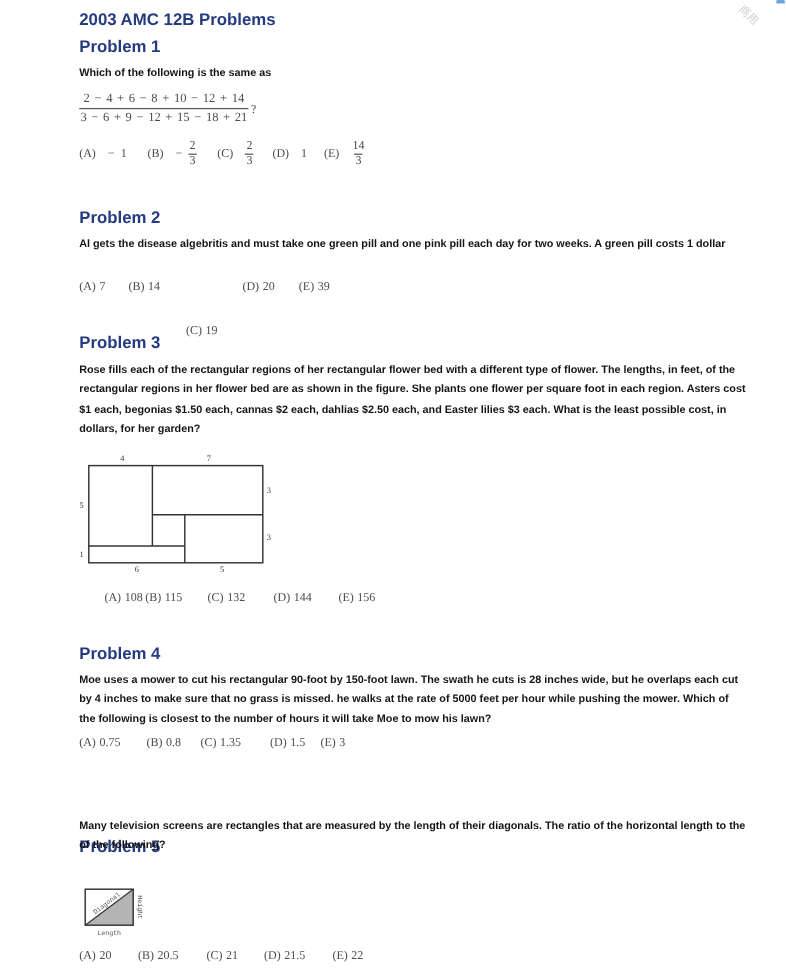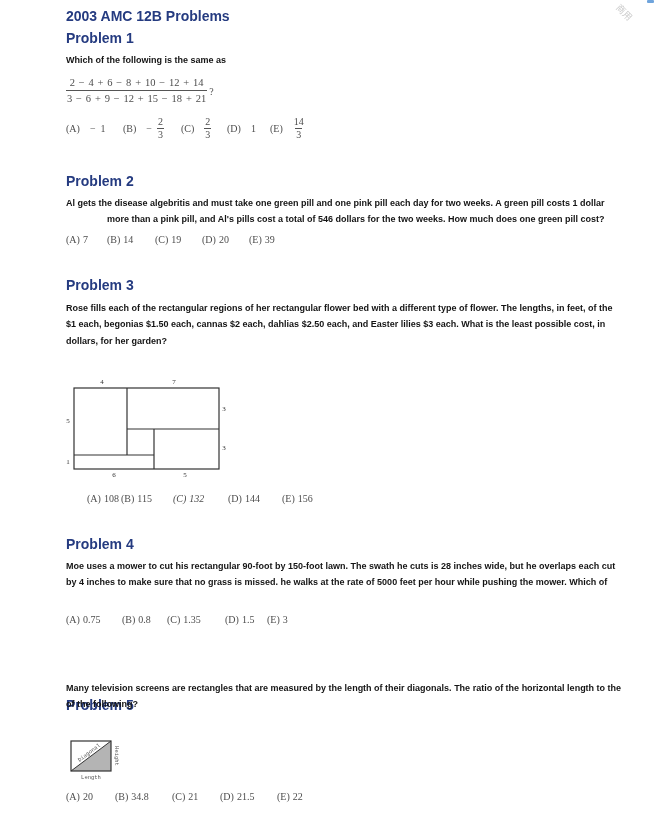--- a/index.html
+++ b/index.html
@@ -90,35 +90,35 @@
         <span class="den">3</span>
       </span>
     </span>
   </div>
 </section>
 
 <section>
   <div class="heading" style="top:172px;">Problem 2</div>
   <div class="body-text" style="top:195px;text-align:right;">
     <span class="line">Al gets the disease algebritis and must take one green pill and one pink pill each day for two weeks. A green pill costs 1 dollar</span>
-    <span class="line">more than a pink pill, and Al's pills cost a total of 546 dollars for the two weeks. How much does one green pill cost?</span>
   </div>
   <div class="choices" style="top:232px;padding-left:46px;">
     <span class="choice" style="left:66px;"><span class="clabel">(A)</span><span>7</span></span>
     <span class="choice" style="left:107px;"><span class="clabel">(B)</span><span>14</span></span>
-    <span class="choice" style="left:155px;"><span class="clabel">(C)</span><span>19</span></span>
+    <span class="choice" style="left:155px;margin-top:36px;"><span class="clabel">(C)</span><span>19</span></span>
     <span class="choice" style="left:202px;"><span class="clabel">(D)</span><span>20</span></span>
     <span class="choice" style="left:249px;"><span class="clabel">(E)</span><span>39</span></span>
   </div>
 </section>
 
 <section>
   <div class="heading" style="top:276px;">Problem 3</div>
   <div class="body-text" style="top:300px;">
     <span class="line">Rose fills each of the rectangular regions of her rectangular flower bed with a different type of flower. The lengths, in feet, of the</span>
+    <span class="line">rectangular regions in her flower bed are as shown in the figure. She plants one flower per square foot in each region. Asters cost</span>
     <span class="line">$1 each, begonias $1.50 each, cannas $2 each, dahlias $2.50 each, and Easter lilies $3 each. What is the least possible cost, in</span>
     <span class="line">dollars, for her garden?</span>
   </div>
   <svg class="abs" style="left:60px; top:376px;" width="175" height="105" viewBox="0 0 175 105">
     <g stroke="#333" stroke-width="1.2" fill="none">
       <rect x="14" y="12" width="145" height="81"></rect>
       <line x1="67" y1="12" x2="67" y2="79"></line>
       <line x1="67" y1="53" x2="159" y2="53"></line>
       <line x1="94" y1="53" x2="94" y2="93"></line>
       <line x1="14" y1="79" x2="94" y2="79"></line>
@@ -128,31 +128,32 @@
     <text class="fig-label" x="8" y="47" text-anchor="middle">5</text>
     <text class="fig-label" x="8" y="88" text-anchor="middle">1</text>
     <text class="fig-label" x="164" y="35" text-anchor="middle">3</text>
     <text class="fig-label" x="164" y="74" text-anchor="middle">3</text>
     <text class="fig-label" x="54" y="101" text-anchor="middle">6</text>
     <text class="fig-label" x="125" y="101" text-anchor="middle">5</text>
   </svg>
   <div class="choices" style="top:491px;">
     <span class="choice" style="left:67px;margin-left:20px;"><span class="clabel">(A)</span><span>108</span></span>
     <span class="choice" style="left:121px;"><span class="clabel">(B)</span><span>115</span></span>
-    <span class="choice" style="left:173px;font-style:italic;"><span class="clabel">(C)</span><span>132</span></span>
+    <span class="choice" style="left:173px;"><span class="clabel">(C)</span><span>132</span></span>
     <span class="choice" style="left:228px;"><span class="clabel">(D)</span><span>144</span></span>
     <span class="choice" style="left:282px;"><span class="clabel">(E)</span><span>156</span></span>
   </div>
 </section>
 
 <section>
   <div class="heading" style="top:535px;">Problem 4</div>
   <div class="body-text" style="top:558px;">
     <span class="line">Moe uses a mower to cut his rectangular 90-foot by 150-foot lawn. The swath he cuts is 28 inches wide, but he overlaps each cut</span>
     <span class="line">by 4 inches to make sure that no grass is missed. he walks at the rate of 5000 feet per hour while pushing the mower. Which of</span>
+    <span class="line">the following is closest to the number of hours it will take Moe to mow his lawn?</span>
   </div>
   <div class="choices" style="top:612px;">
     <span class="choice" style="left:66px;"><span class="clabel">(A)</span><span>0.75</span></span>
     <span class="choice" style="left:122px;"><span class="clabel">(B)</span><span>0.8</span></span>
     <span class="choice" style="left:167px;"><span class="clabel">(C)</span><span>1.35</span></span>
     <span class="choice" style="left:225px;"><span class="clabel">(D)</span><span>1.5</span></span>
     <span class="choice" style="left:267px;"><span class="clabel">(E)</span><span>3</span></span>
   </div>
 </section>
 
@@ -165,18 +166,18 @@
   <svg class="abs" style="left:65px; top:738px;" width="60" height="44" viewBox="0 0 60 44">
     <polygon points="6,33 46,3 46,33" fill="#b4b4b4"></polygon>
     <rect x="6" y="3" width="40" height="30" fill="none" stroke="#333" stroke-width="1.2"></rect>
     <line x1="6" y1="33" x2="46" y2="3" stroke="#333" stroke-width="1"></line>
     <text class="tv-label" x="25" y="16" text-anchor="middle" transform="rotate(-37 25 16)">Diagonal</text>
     <text class="tv-label" x="50" y="18" text-anchor="middle" transform="rotate(90 50 18)">Height</text>
     <text class="tv-label" x="26" y="41" text-anchor="middle">Length</text>
   </svg>
   <div class="choices" style="top:789px;padding-left:16px;">
     <span class="choice" style="left:66px;"><span class="clabel">(A)</span><span>20</span></span>
-    <span class="choice" style="left:115px;"><span class="clabel">(B)</span><span>34.8</span></span>
+    <span class="choice" style="left:115px;"><span class="clabel">(B)</span><span>20.5</span></span>
     <span class="choice" style="left:172px;"><span class="clabel">(C)</span><span>21</span></span>
     <span class="choice" style="left:220px;"><span class="clabel">(D)</span><span>21.5</span></span>
     <span class="choice" style="left:277px;"><span class="clabel">(E)</span><span>22</span></span>
   </div>
 </section>
 
 </body></html>

